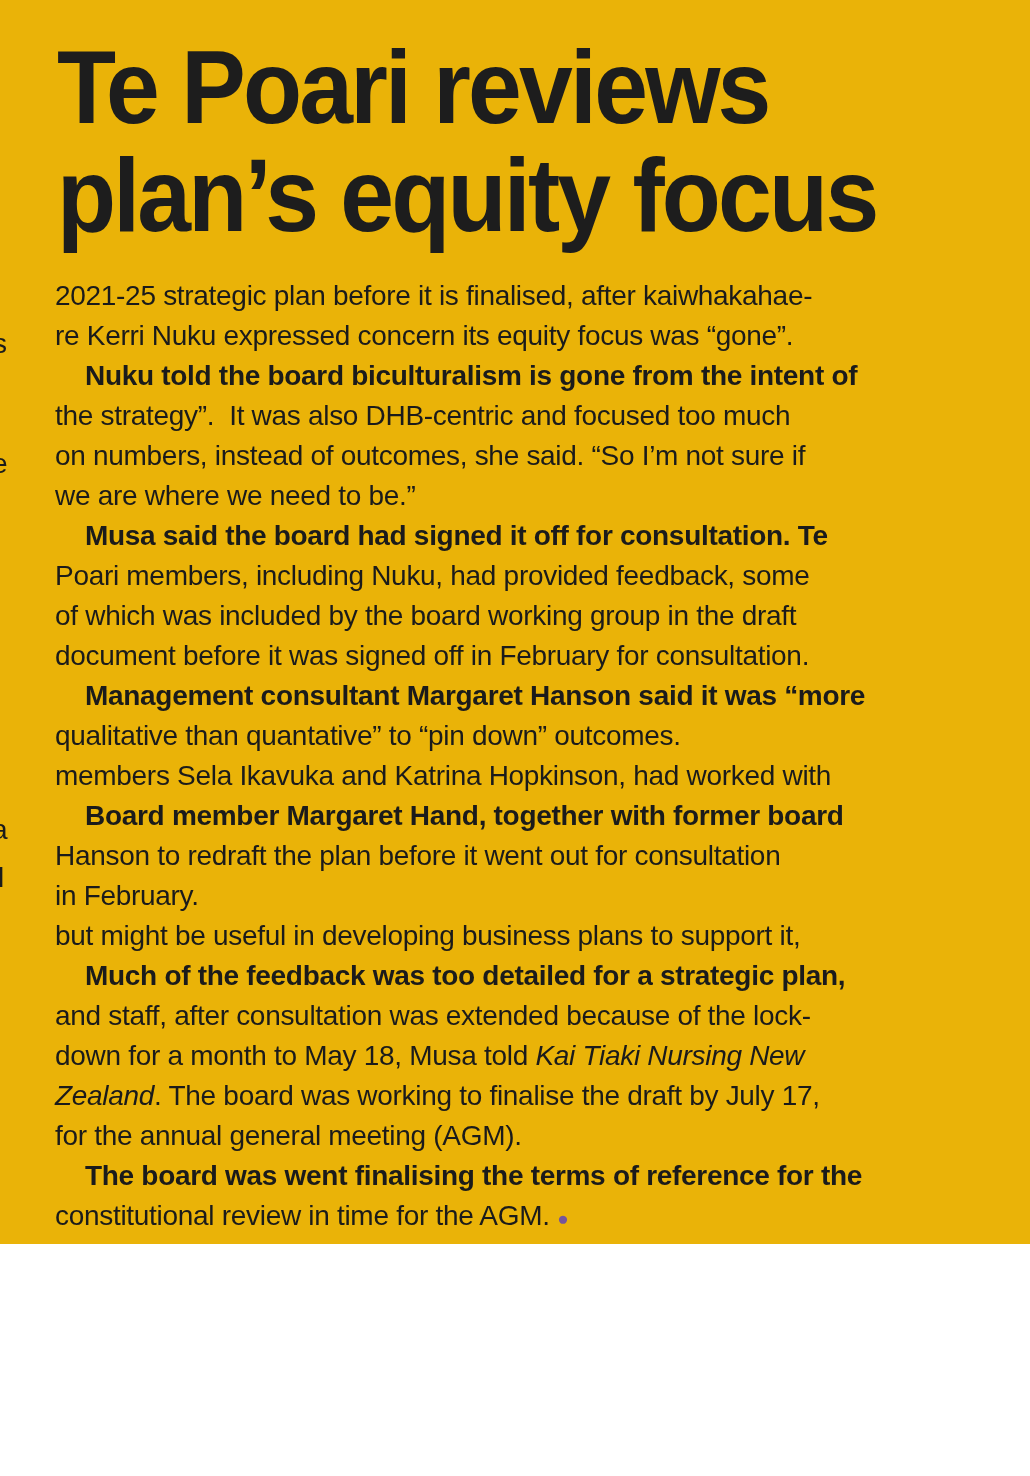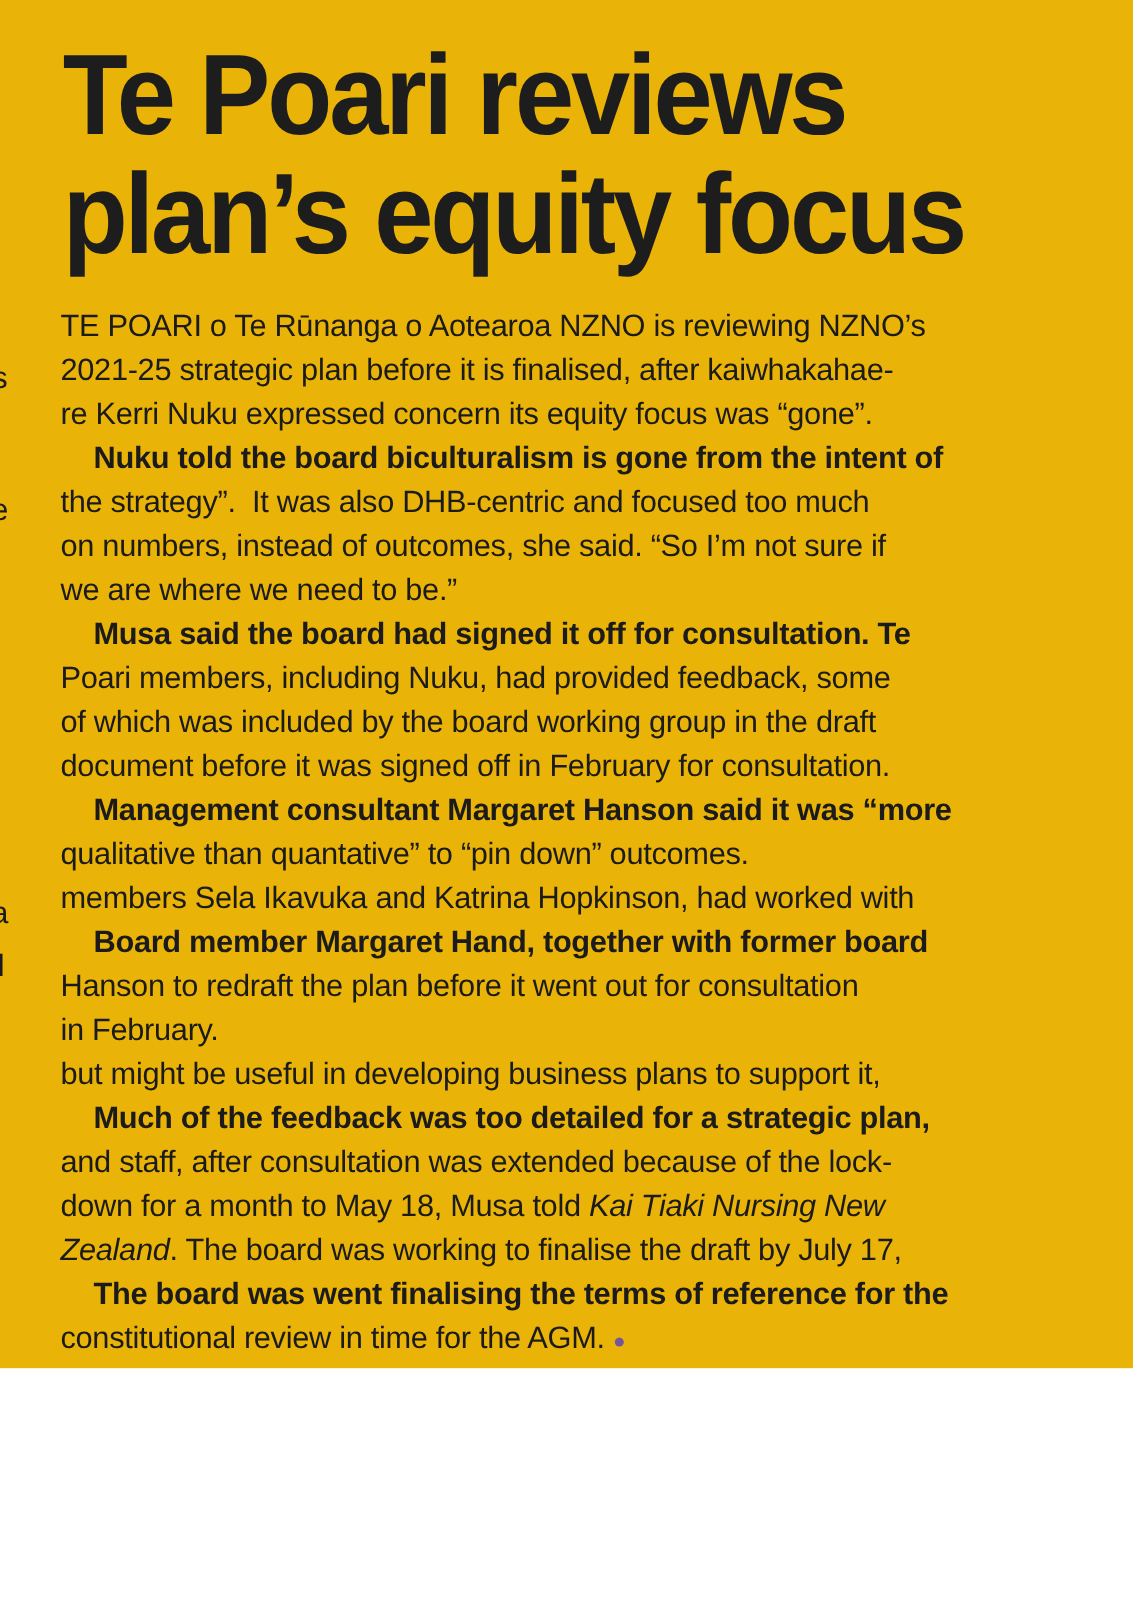--- a/index.html
+++ b/index.html
@@ -105,21 +105,20 @@
 <body>
 
 <div class="page">
 
   <div class="headline">
     <div class="hl">Te Poari reviews</div>
     <div class="hl">plan’s equity focus</div>
   </div>
 
   <div class="body">
-      <div class="line"><span>TE POARI o Te Rūnanga o Aotearoa NZNO is reviewing NZNO’s</span></div>
       <div class="line"><span>2021-25 strategic plan before it is finalised, after kaiwhakahae-</span></div>
       <div class="line"><span>re Kerri Nuku expressed concern its equity focus was “gone”.</span></div>
       <div class="line indent"><span>Nuku told the board biculturalism is gone from the intent of</span></div>
       <div class="line"><span>the strategy”.  It was also DHB-centric and focused too much</span></div>
       <div class="line"><span>on numbers, instead of outcomes, she said. “So I’m not sure if</span></div>
       <div class="line"><span>we are where we need to be.”</span></div>
       <div class="line indent"><span>Musa said the board had signed it off for consultation. Te</span></div>
       <div class="line"><span>Poari members, including Nuku, had provided feedback, some</span></div>
       <div class="line"><span>of which was included by the board working group in the draft</span></div>
       <div class="line"><span>document before it was signed off in February for consultation.</span></div>
@@ -127,20 +126,21 @@
       <div class="line"><span>qualitative than quantative” to “pin down” outcomes.</span></div>
       <div class="line"><span>members Sela Ikavuka and Katrina Hopkinson, had worked with</span></div>
       <div class="line indent"><span>Board member Margaret Hand, together with former board</span></div>
       <div class="line"><span>Hanson to redraft the plan before it went out for consultation</span></div>
       <div class="line"><span>in February.</span></div>
       <div class="line"><span>but might be useful in developing business plans to support it,</span></div>
       <div class="line indent"><span>Much of the feedback was too detailed for a strategic plan,</span></div>
       <div class="line"><span>and staff, after consultation was extended because of the lock-</span></div>
       <div class="line"><span>down for a month to May 18, Musa told </span><span class="seg-italic">Kai Tiaki Nursing New</span></div>
       <div class="line"><span class="seg-italic">Zealand</span><span>. The board was working to finalise the draft by July 17,</span></div>
+      <div class="line"><span>for the annual general meeting (AGM).</span></div>
       <div class="line indent"><span>The board was went finalising the terms of reference for the</span></div>
       <div class="line"><span>constitutional review in time for the AGM. </span><span class="seg-bullet">●</span></div>
     </div>
 
   <div id="frags">
       <div class="edge-frag" style="top: 326px;"><span style="margin-left: -7px;">s</span></div>
       <div class="edge-frag" style="top: 446px;"><span style="margin-left: -8px;">e</span></div>
       <div class="edge-frag" style="top: 812px;"><span style="margin-left: -8px;">a</span></div>
       <div class="edge-frag" style="top: 860px;"><span style="margin-left: -2px;">l</span></div>
     </div>

